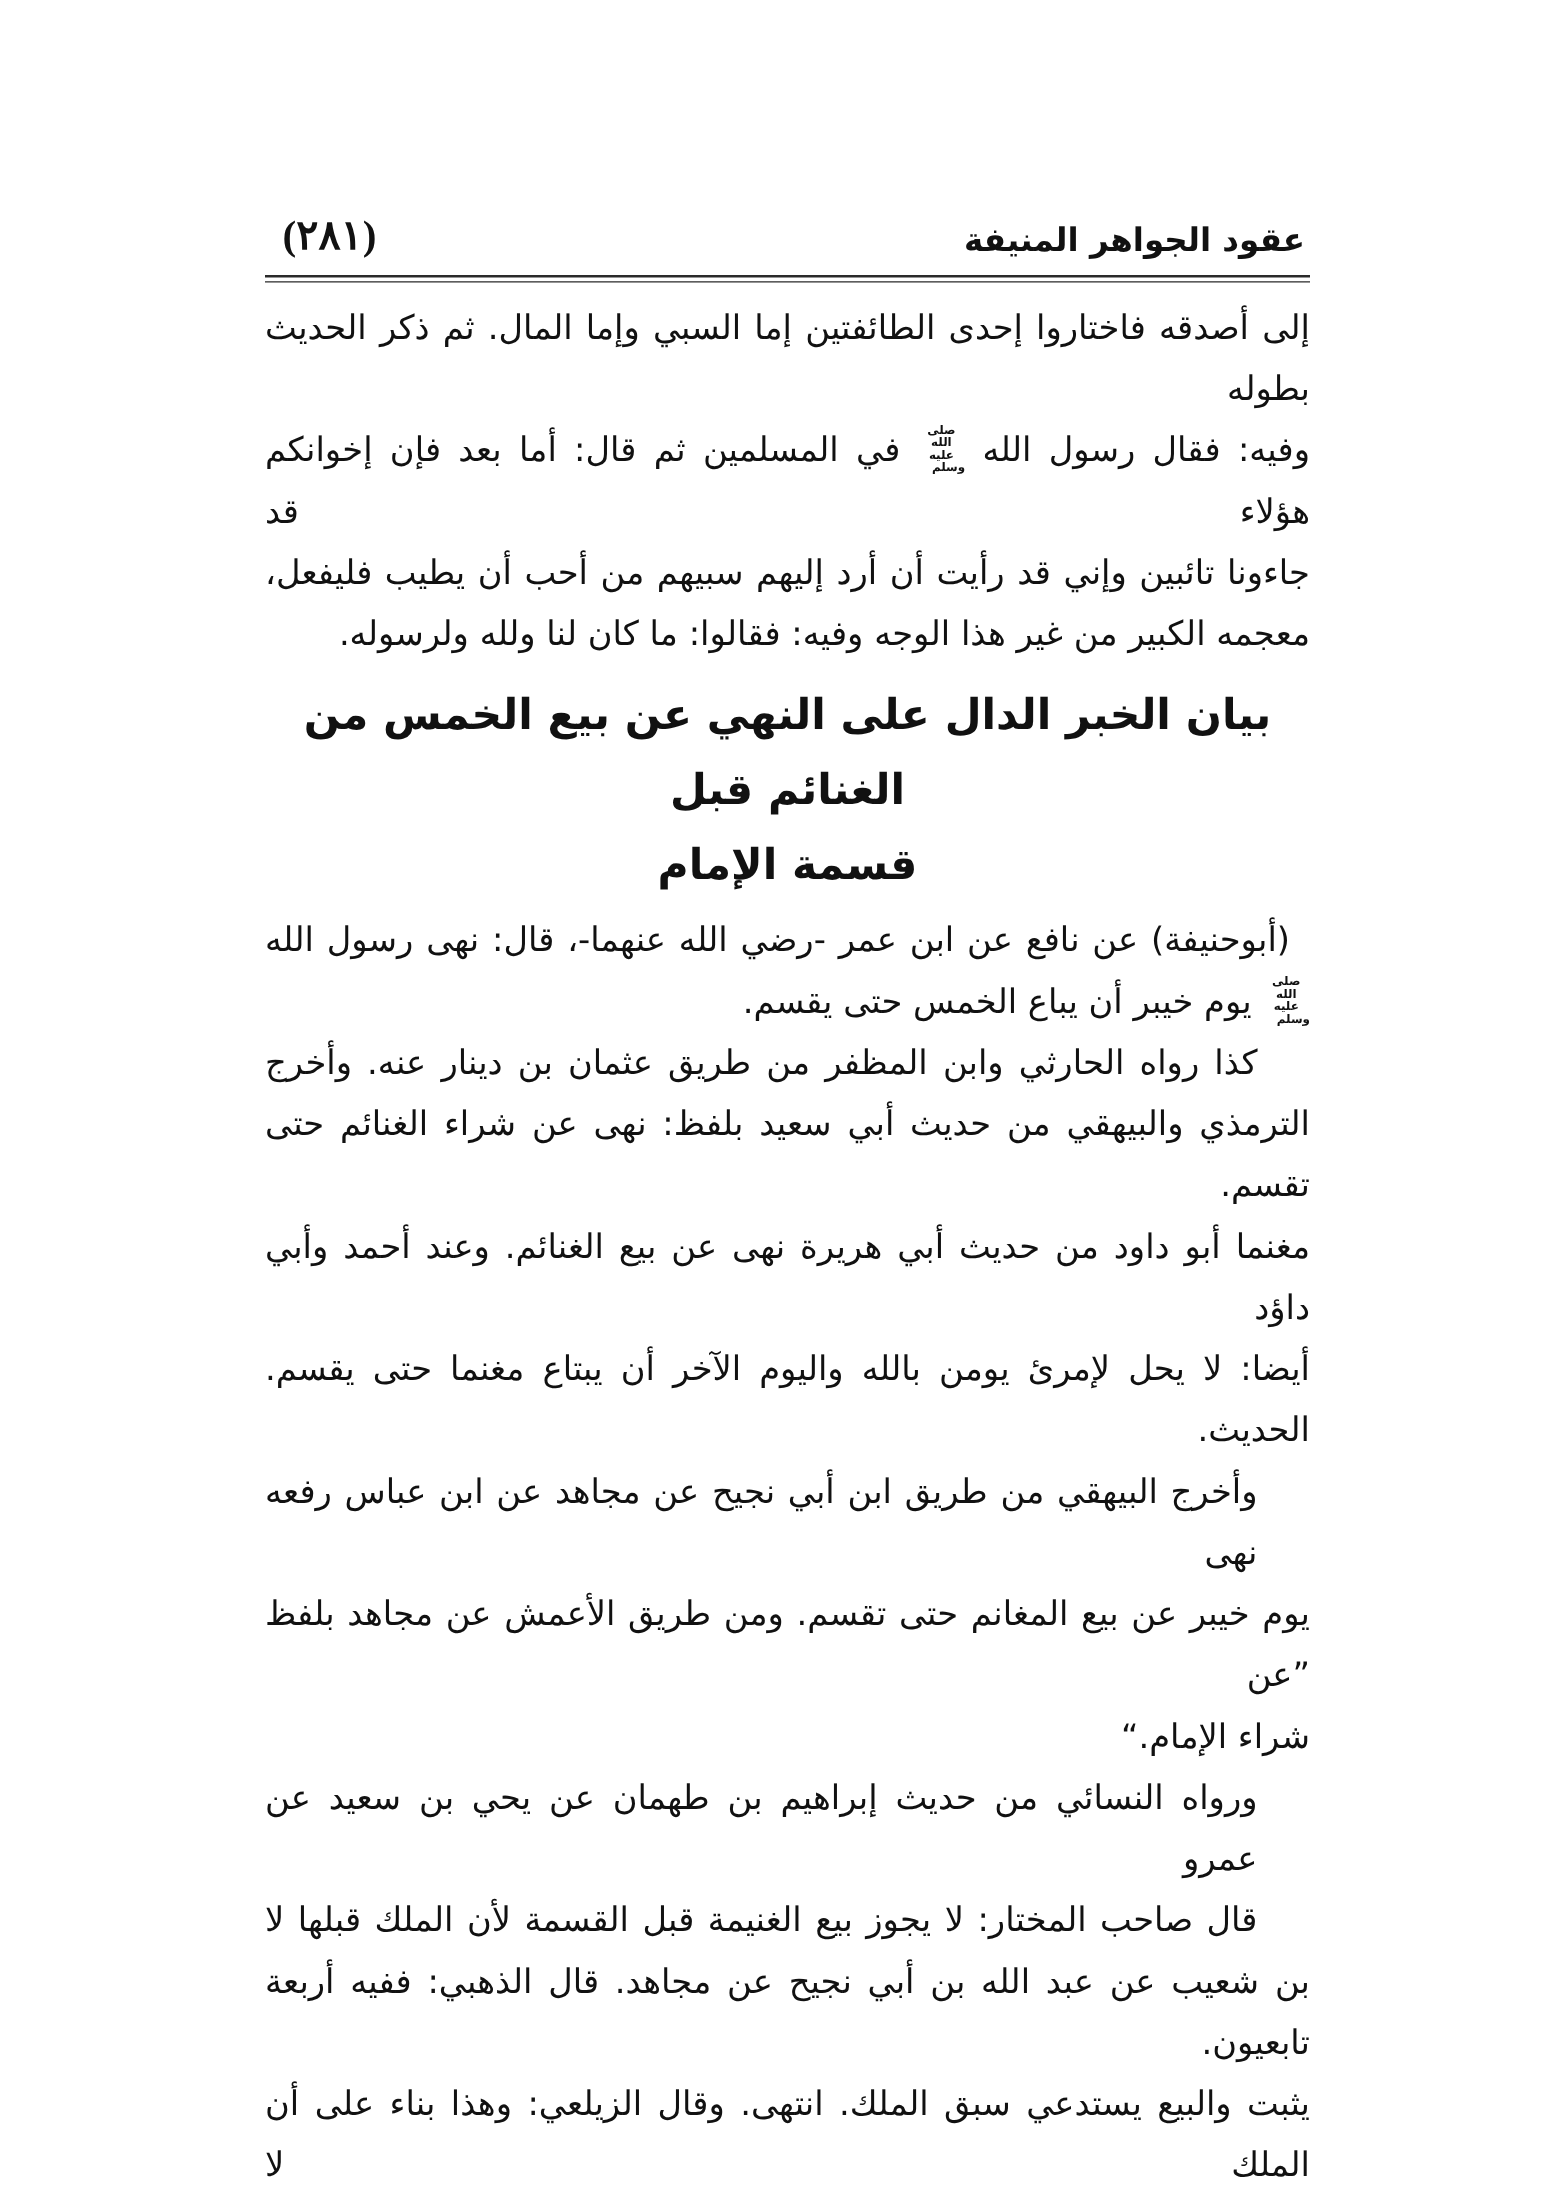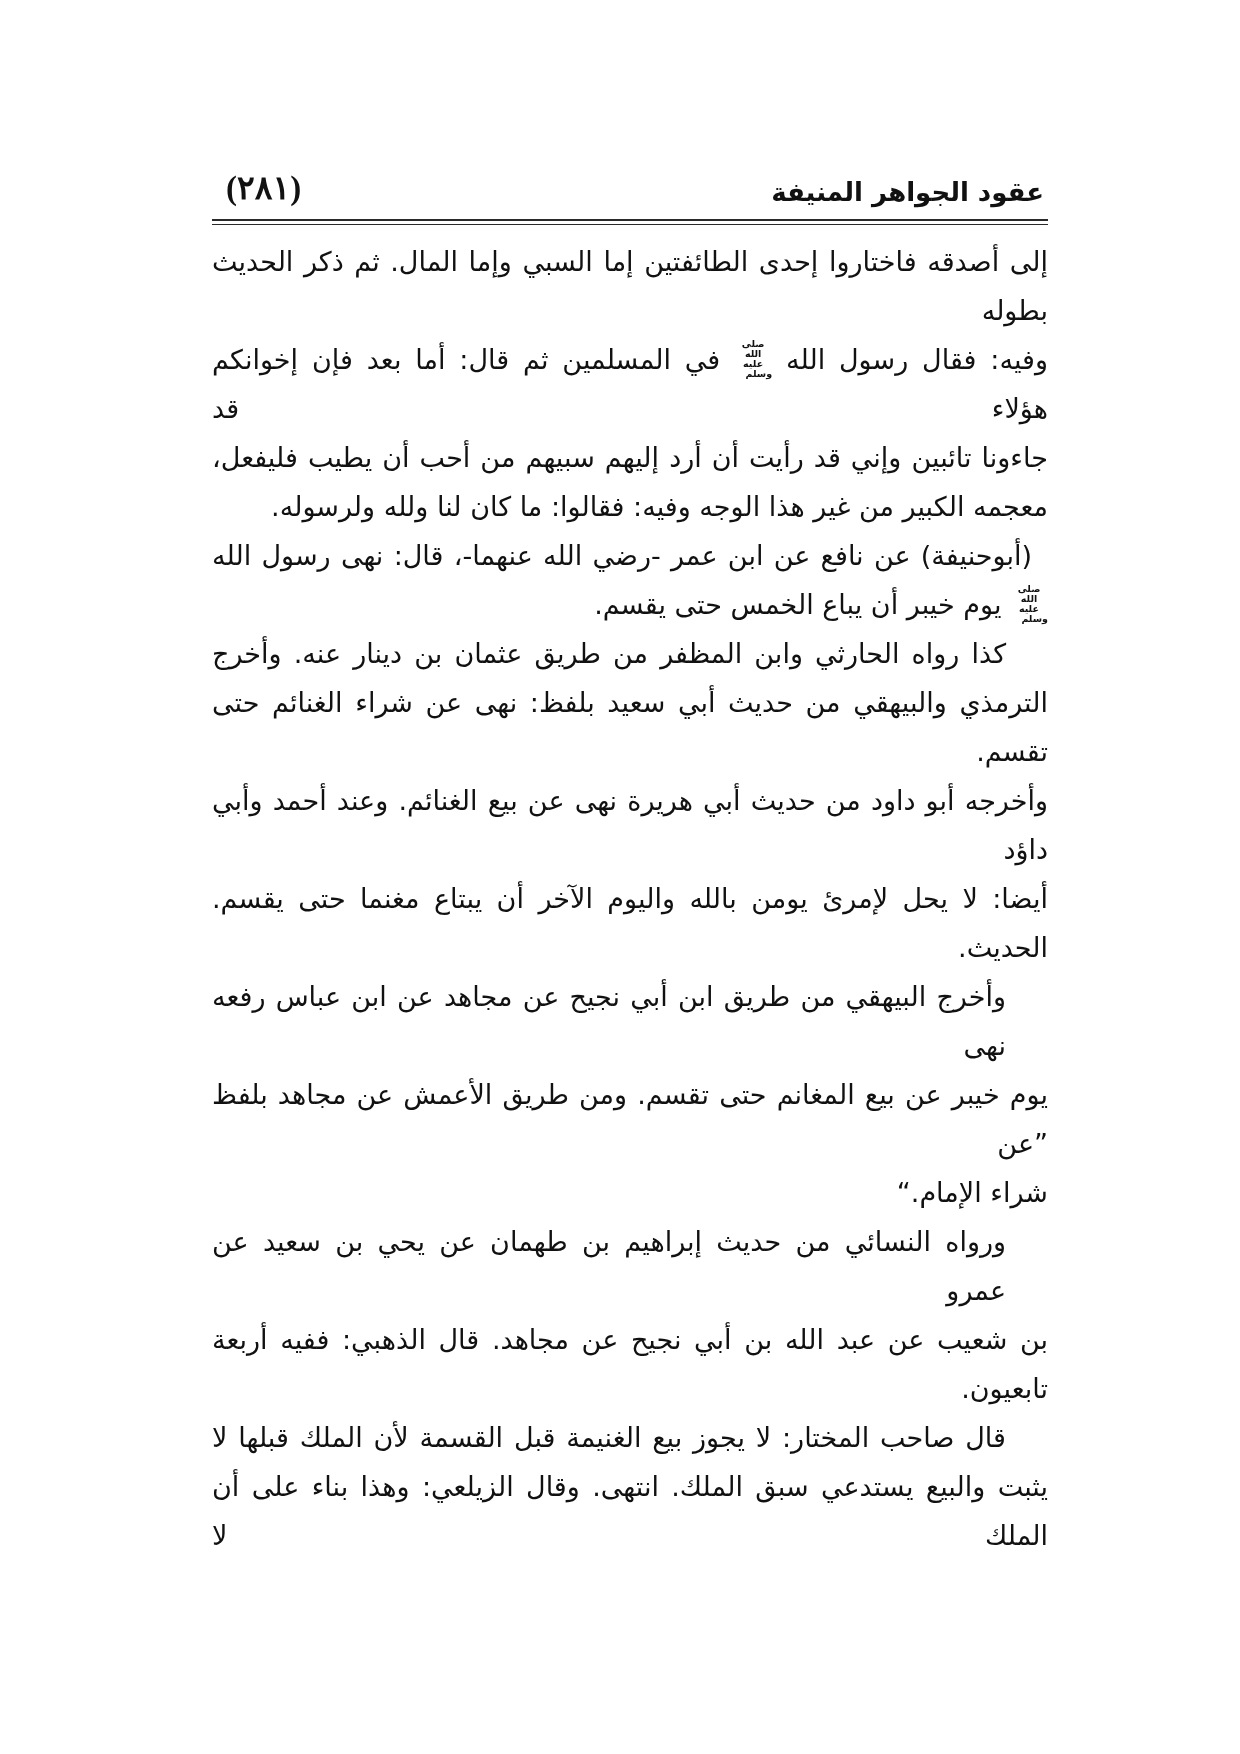--- a/index.html
+++ b/index.html
@@ -84,35 +84,39 @@
     </div>
     <div class="rule-double"></div>
 
     <div class="body-text">
 
       <div class="line">إلى أصدقه فاختاروا إحدى الطائفتين إما السبي وإما المال. ثم ذكر الحديث بطوله</div>
       <div class="line"><span>وفيه: فقال رسول الله</span> <span class="pbuh">صلى الله عليه وسلم</span> <span>في المسلمين ثم قال: أما بعد فإن إخوانكم هؤلاء قد</span></div>
       <div class="line">جاءونا تائبين وإني قد رأيت أن أرد إليهم سبيهم من أحب أن يطيب فليفعل،</div>
       <div class="line end">معجمه الكبير من غير هذا الوجه وفيه: فقالوا: ما كان لنا ولله ولرسوله.</div>
 
+      <div class="heading">
+        <div>بيان الخبر الدال على النهي عن بيع الخمس من الغنائم قبل</div>
+        <div>قسمة الإمام</div>
+      </div>
 
       <div class="line ind-sm">(أبوحنيفة) عن نافع عن ابن عمر -رضي الله عنهما-، قال: نهى رسول الله</div>
       <div class="line end"><span class="pbuh">صلى الله عليه وسلم</span> <span>يوم خيبر أن يباع الخمس حتى يقسم.</span></div>
 
       <div class="line ind">كذا رواه الحارثي وابن المظفر من طريق عثمان بن دينار عنه. وأخرج</div>
       <div class="line">الترمذي والبيهقي من حديث أبي سعيد بلفظ: نهى عن شراء الغنائم حتى تقسم.</div>
-      <div class="line">وأخرجه أبو داود من حديث أبي هريرة نهى عن بيع الغنائم. وعند أحمد وأبي داؤد</div>
+      <div class="line">مغنما أبو داود من حديث أبي هريرة نهى عن بيع الغنائم. وعند أحمد وأبي داؤد</div>
       <div class="line">أيضا: لا يحل لإمرئ يومن بالله واليوم الآخر أن يبتاع مغنما حتى يقسم. الحديث.</div>
 
       <div class="line ind">وأخرج البيهقي من طريق ابن أبي نجيح عن مجاهد عن ابن عباس رفعه نهى</div>
       <div class="line">يوم خيبر عن بيع المغانم حتى تقسم. ومن طريق الأعمش عن مجاهد بلفظ ”عن</div>
       <div class="line end">شراء الإمام.“</div>
 
       <div class="line ind">ورواه النسائي من حديث إبراهيم بن طهمان عن يحي بن سعيد عن عمرو</div>
+      <div class="line ind">قال صاحب المختار: لا يجوز بيع الغنيمة قبل القسمة لأن الملك قبلها لا</div>
+
       <div class="line">بن شعيب عن عبد الله بن أبي نجيح عن مجاهد. قال الذهبي: ففيه أربعة تابعيون.</div>
-
-      <div class="line ind">قال صاحب المختار: لا يجوز بيع الغنيمة قبل القسمة لأن الملك قبلها لا</div>
       <div class="line">يثبت والبيع يستدعي سبق الملك. انتهى. وقال الزيلعي: وهذا بناء على أن الملك لا</div>
 
     </div>
 
   </div>
 </div>
 
 </body></html>

